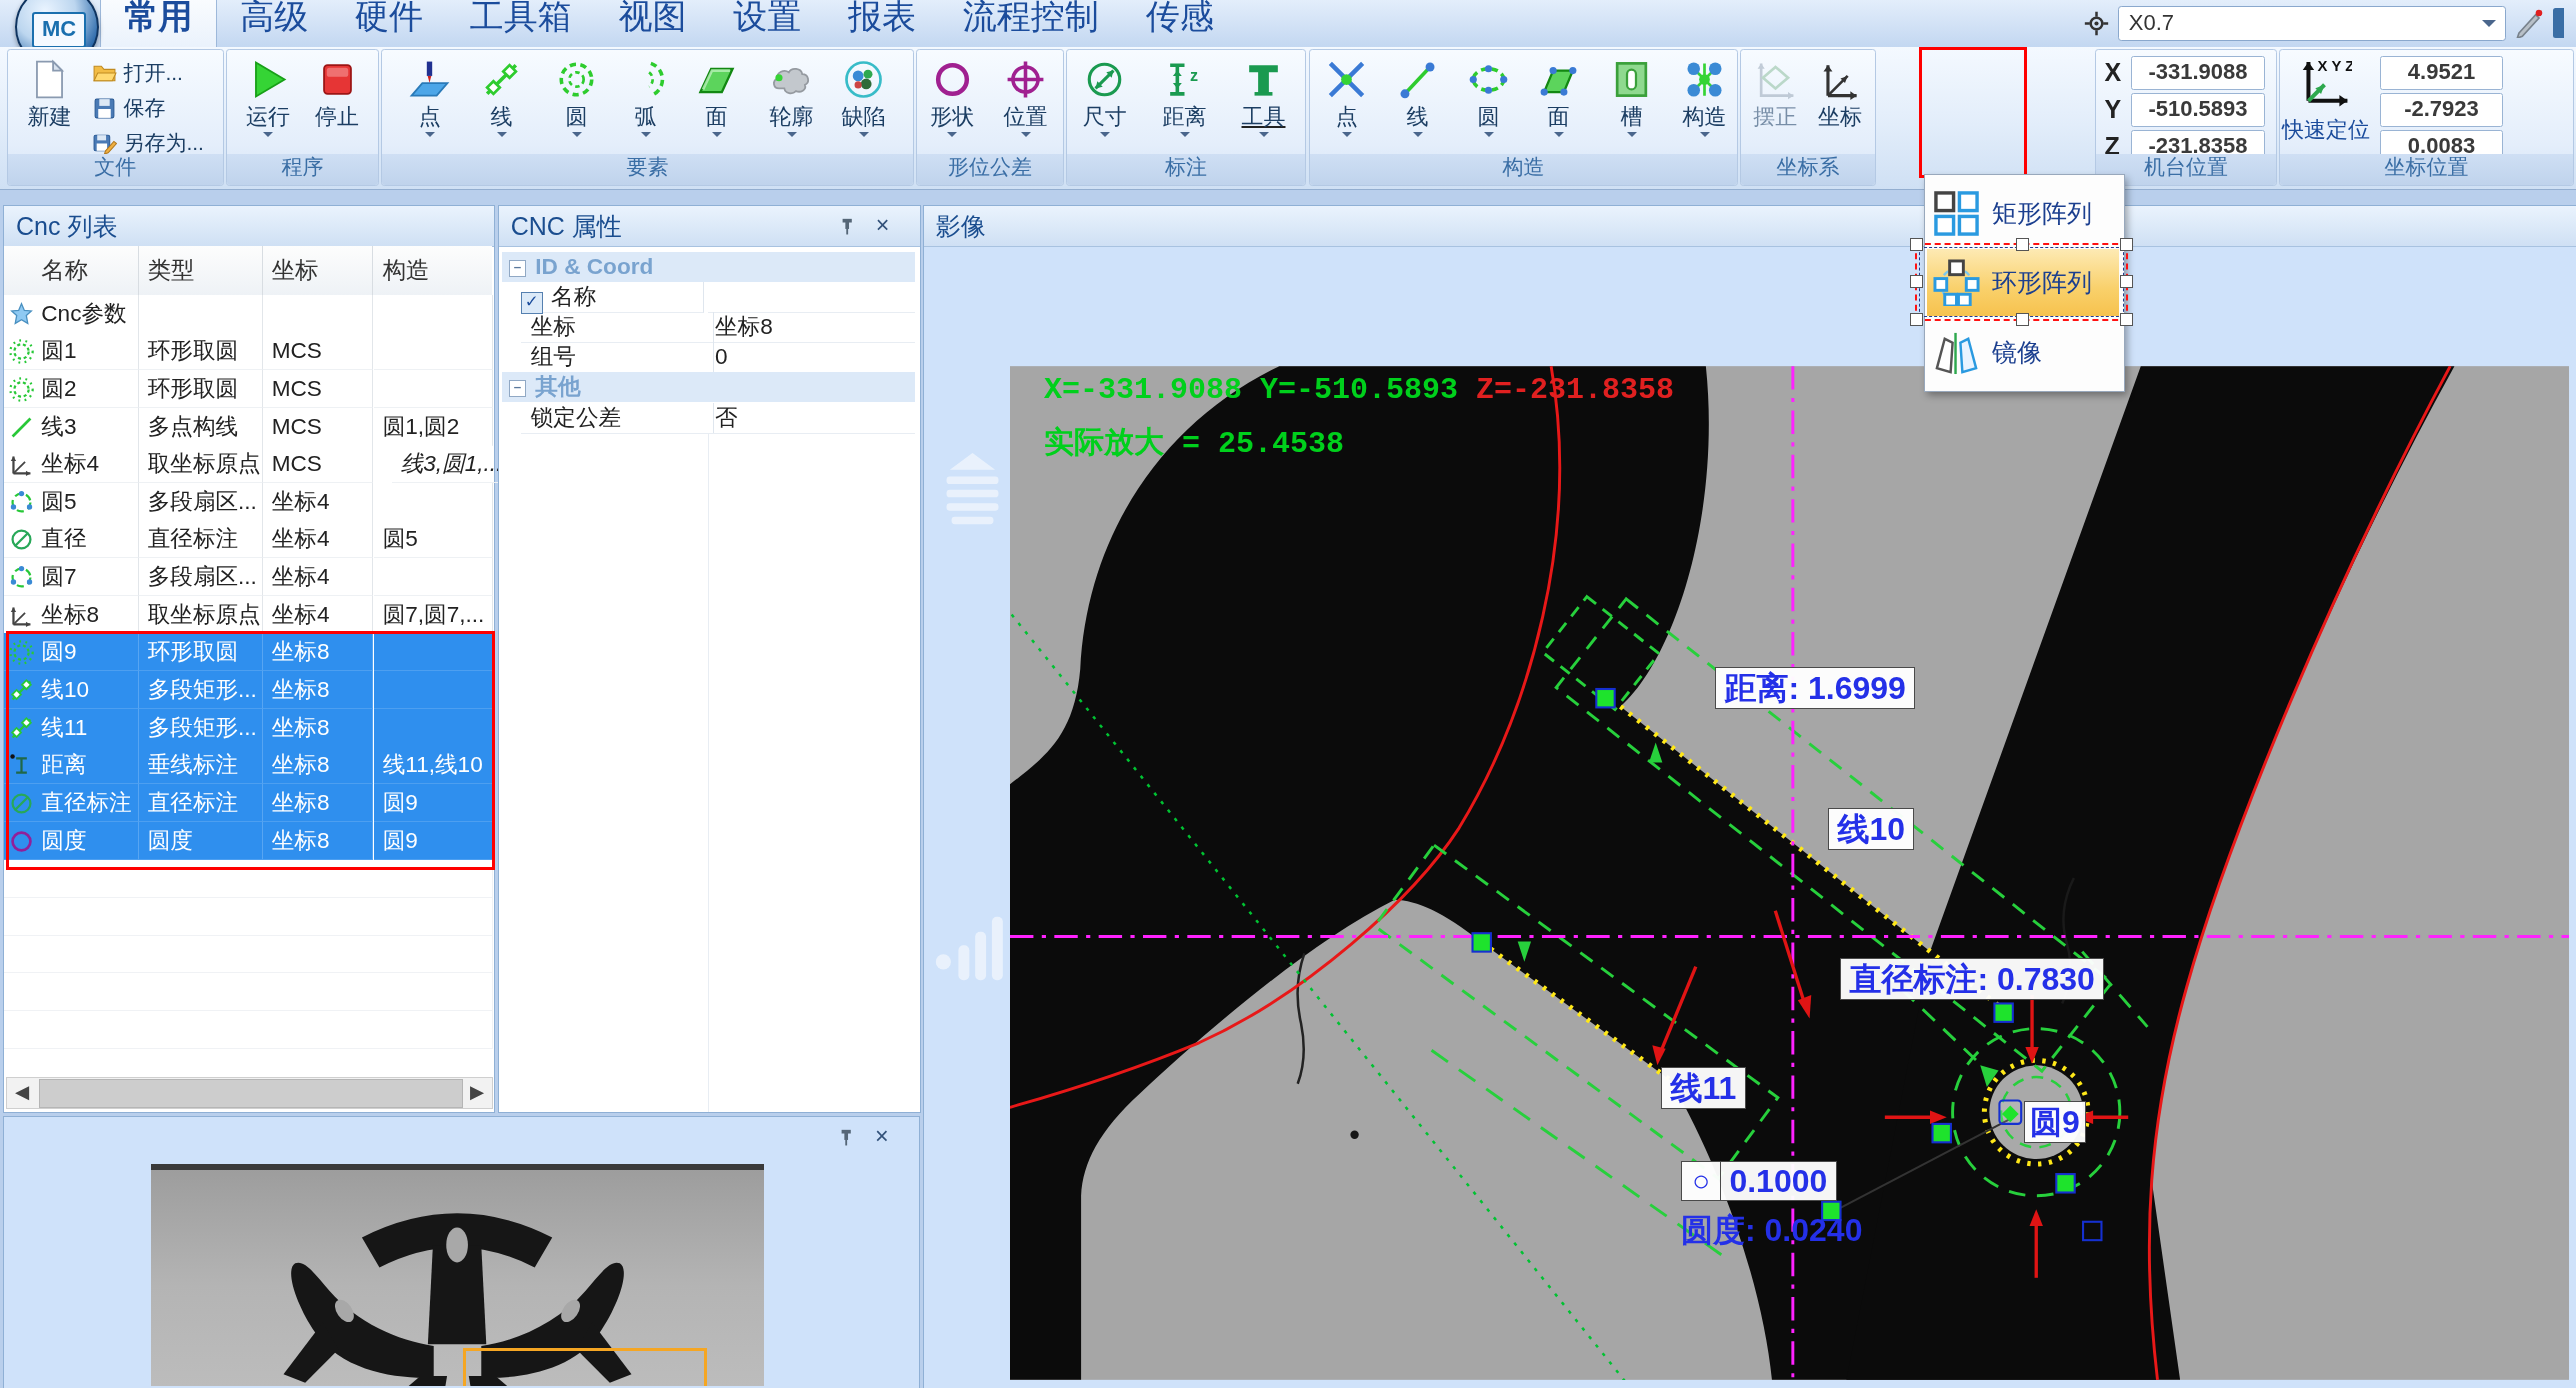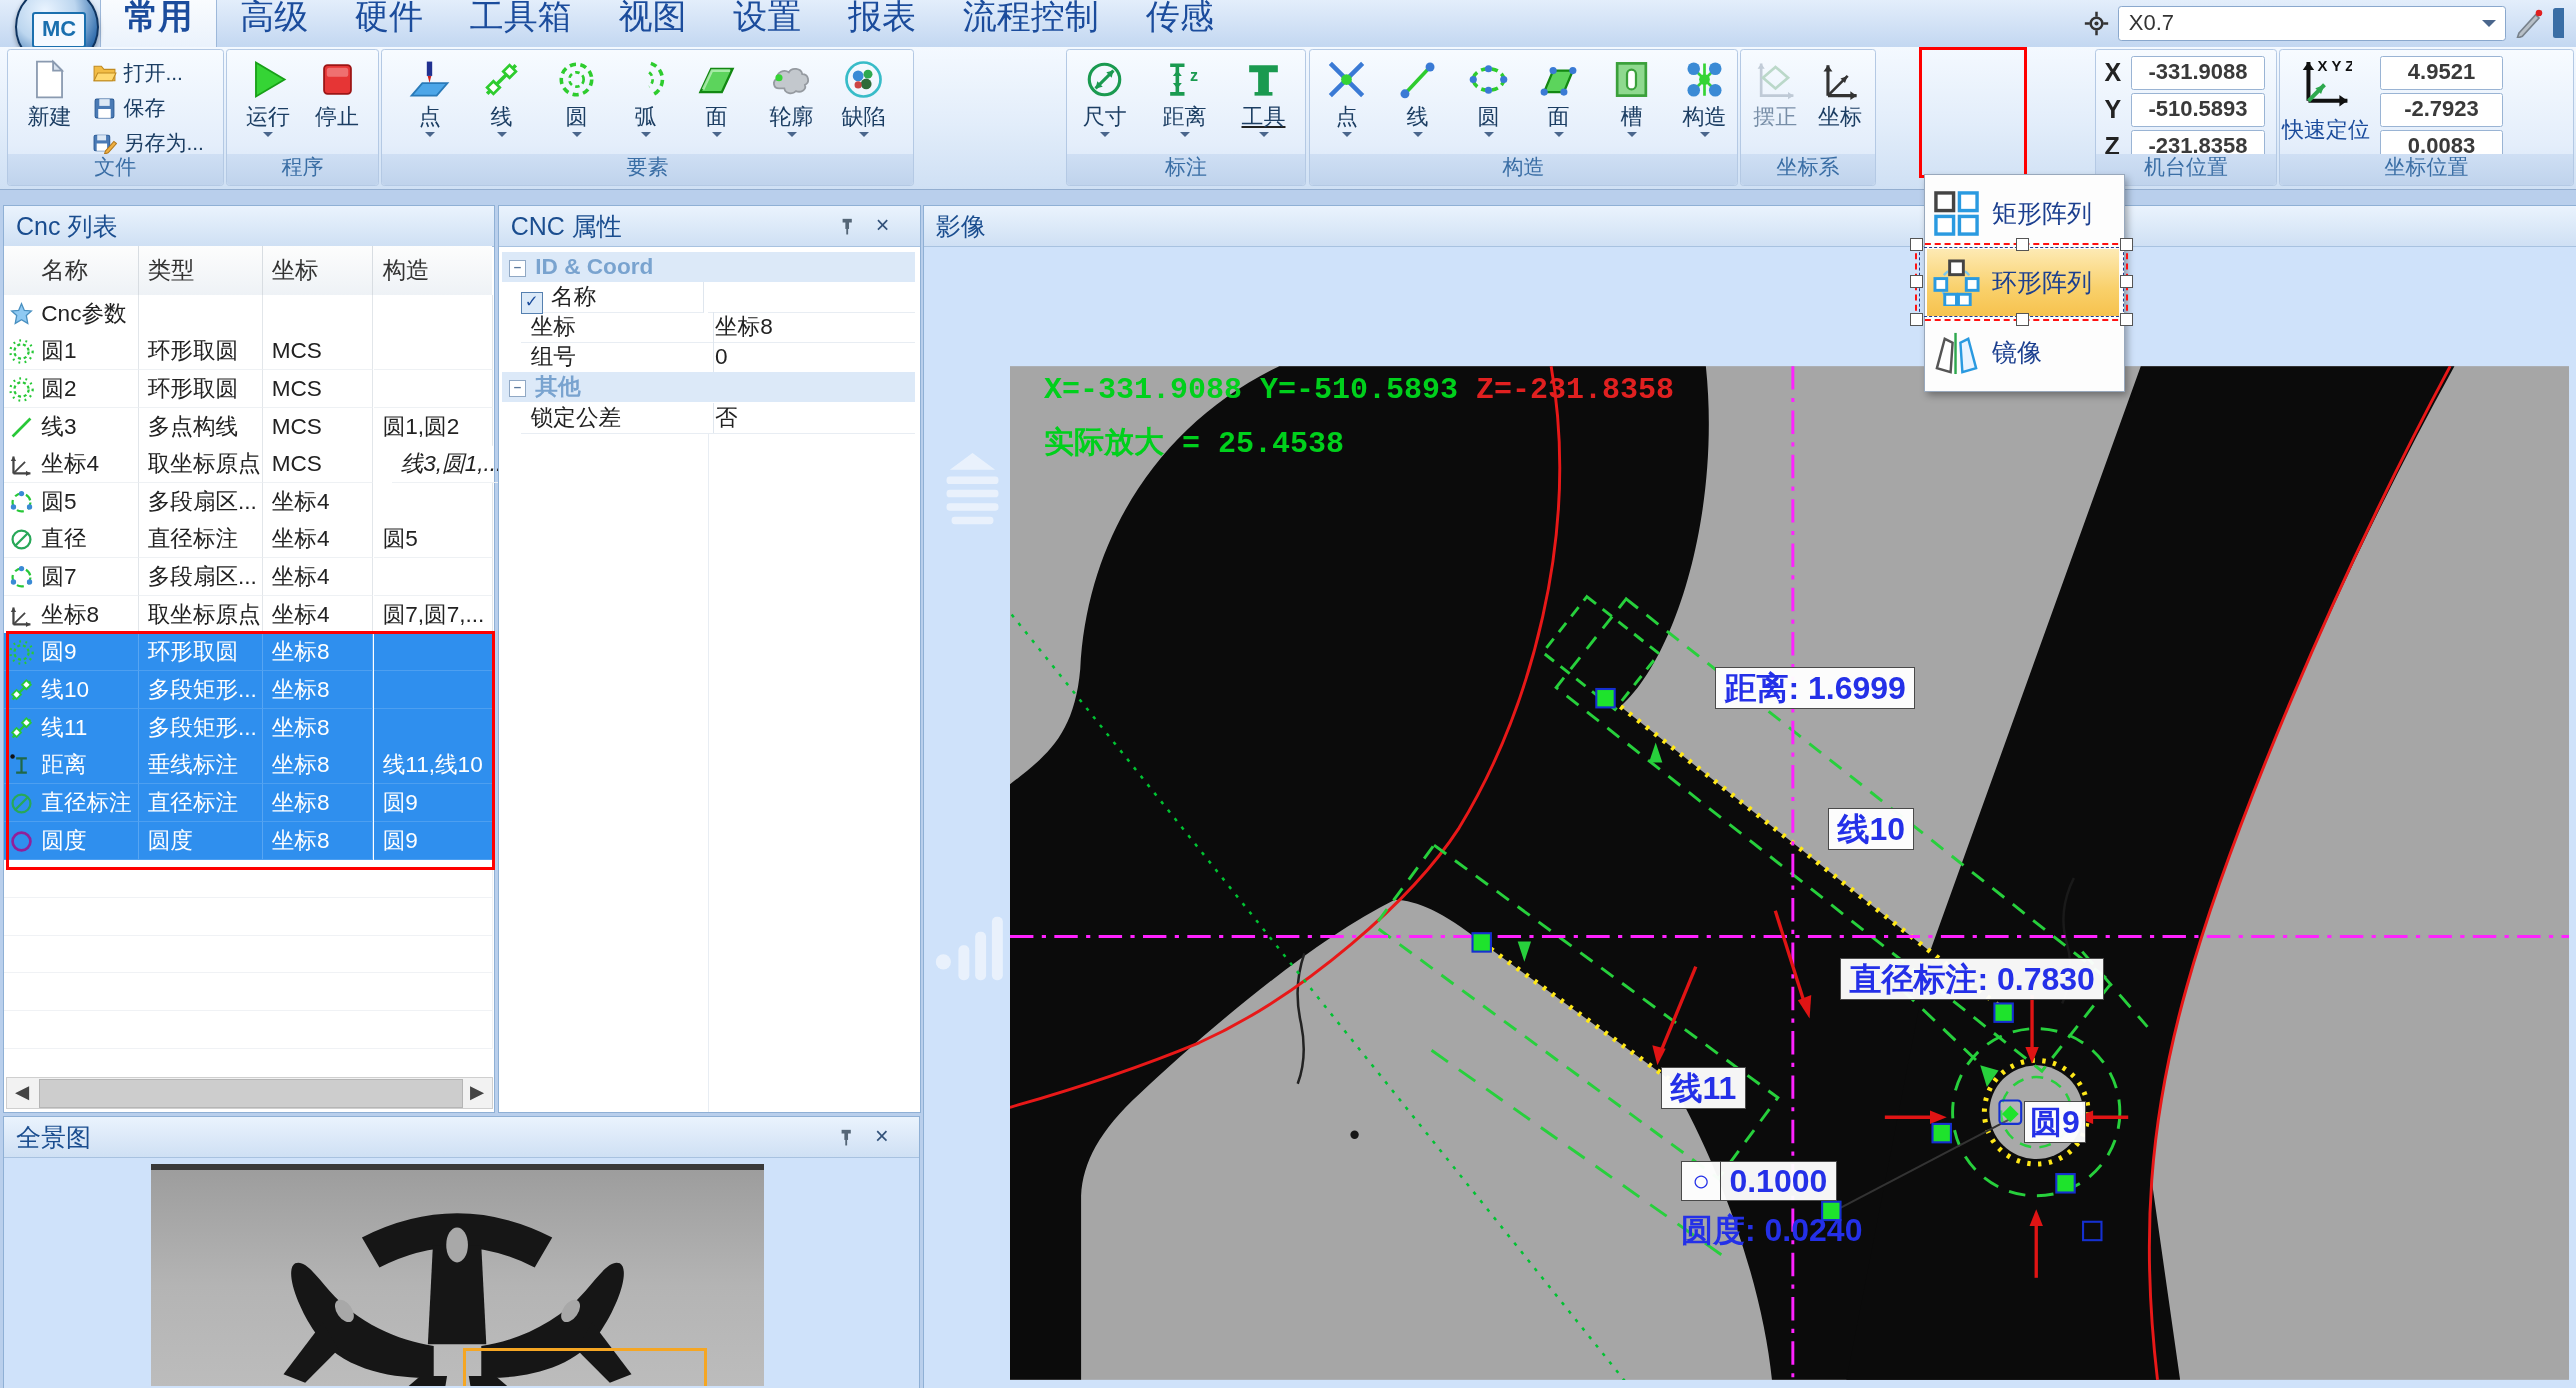--- a/index.html
+++ b/index.html
@@ -426,20 +426,29 @@
           </svg><div class="rlbl">面</div><span class="cardn"></span></div>
     <div class="rbtn" style="left:376px;"><svg class="ric" viewBox="0 0 52 52" width="43" height="43">
             <use href="#ic-e-contour"></use>
           </svg><div class="rlbl">轮廓</div><span class="cardn"></span></div>
     <div class="rbtn" style="left:448px;"><svg class="ric" viewBox="0 0 52 52" width="43" height="43">
             <use href="#ic-e-defect"></use>
           </svg><div class="rlbl">缺陷</div><span class="cardn"></span></div>
     <div class="rg-label">要素</div>
   </div>
 
+  <div class="rgroup" style="left:916px;width:146px;">
+    <div class="rbtn" style="left:1.7px;"><svg class="ric" viewBox="0 0 52 52" width="43" height="43">
+            <use href="#ic-shape"></use>
+          </svg><div class="rlbl">形状</div><span class="cardn"></span></div>
+    <div class="rbtn" style="left:75px;"><svg class="ric" viewBox="0 0 52 52" width="43" height="43">
+            <use href="#ic-pos"></use>
+          </svg><div class="rlbl">位置</div><span class="cardn"></span></div>
+    <div class="rg-label">形位公差</div>
+  </div>
 
   <div class="rgroup" style="left:1066px;width:238px;">
     <div class="rbtn" style="left:4.2px;"><svg class="ric" viewBox="0 0 52 52" width="43" height="43">
             <use href="#ic-size"></use>
           </svg><div class="rlbl">尺寸</div><span class="cardn"></span></div>
     <div class="rbtn" style="left:84px;"><svg class="ric" viewBox="0 0 52 52" width="43" height="43">
             <use href="#ic-dist"></use>
           </svg><div class="rlbl">距离</div><span class="cardn"></span></div>
     <div class="rbtn" style="left:163px;text-decoration:underline;"><svg class="ric" viewBox="0 0 52 52" width="43" height="43">
             <use href="#ic-tool"></use>
@@ -826,21 +835,20 @@
   <rect x="10" y="76" width="50" height="9" rx="4" fill="#fff"></rect>
 </svg>
 <svg class="ghosticon" style="left:935px;top:910px;" width="72" height="72" viewBox="0 0 86 86">
   <circle cx="10" cy="62" r="9" fill="#fff"></circle>
   <rect x="28" y="42" width="13" height="42" rx="6" fill="#fff"></rect>
   <rect x="48" y="26" width="13" height="58" rx="6" fill="#fff"></rect>
   <rect x="68" y="8" width="13" height="76" rx="6" fill="#fff"></rect>
 </svg>
 
 <div class="panel" style="left:3.3px;top:1116px;width:915px;height:273px;background:#cfe2fa;">
-  <div class="ptitle">全景图</div>
   <svg class="pctl" style="right:64px;width:18.4px;height:18.4px;top:11px;" viewBox="0 0 22 22" width="18.4" height="18.4">
         <use href="#ic-pin"></use>
       </svg>
   <div class="pctl" style="right:25px;">×</div>
 
   <div class="abs" style="left:147px;top:47px;width:613px;height:222px;overflow:hidden;background:linear-gradient(#9c9c9c,#b4b4b4 55%,#bcbcbc);">
     <div class="abs" style="left:0;top:0;width:613px;height:5.9px;background:#3a3a3a;"></div>
     <svg width="613" height="222" viewBox="0 0 733 266">
       <g fill="#161616">
         <path d="M252 88 Q366 30 480 88 L459 124 Q366 76 273 124 Z"></path>

